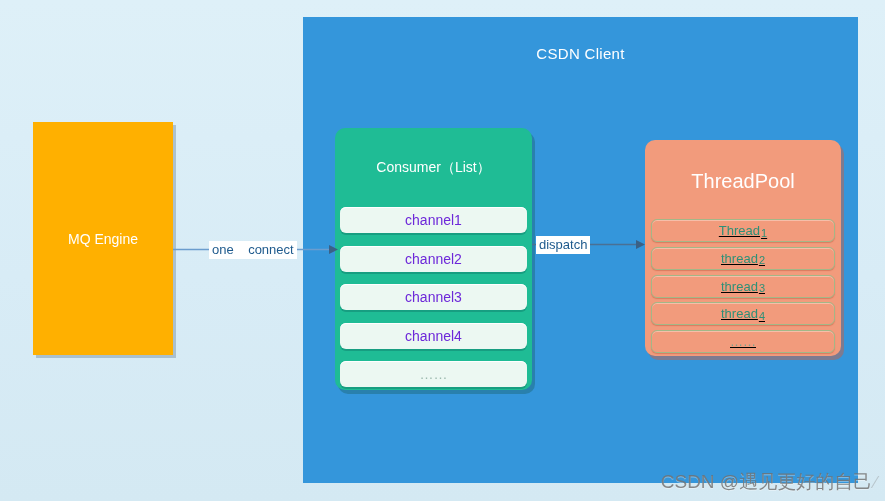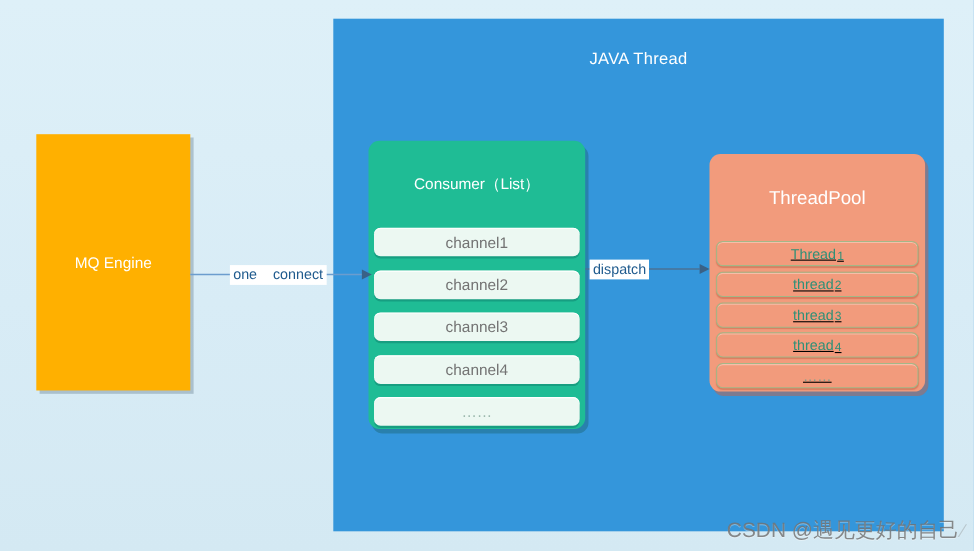--- a/index.html
+++ b/index.html
@@ -35,32 +35,32 @@
     color:#ffffff;font-size:14px;
   }
   .channel-list{
     position:absolute;top:79px;bottom:3px;left:5px;right:5px;
     display:flex;flex-direction:column;justify-content:space-between;
   }
   .channel-item{
     height:26px;border-radius:6px;background:#ecf8f2;
     box-shadow:0 2px 0 rgba(10,104,92,.35), inset 0 1px 0 #ffffff;
     display:flex;align-items:center;justify-content:center;
-    color:#737373;font-size:14px;
+    color:#6d28d9;font-size:14px;
   }
   .channel-item.muted{color:#9cb9ae;}
   
   .threadpool{
     position:absolute;left:645px;top:140px;width:196px;height:216px;
     background:#f29b7c;border-radius:10px;
     box-shadow:3px 4px 0 rgba(198,96,70,.50);z-index:2;
   }
   .threadpool-title{
     position:absolute;top:30px;left:0;right:0;text-align:center;
-    color:#ffffff;font-size:17px;
+    color:#ffffff;font-size:20px;
   }
   .thread-list{
     position:absolute;top:79px;bottom:3px;left:6px;right:6px;
     display:flex;flex-direction:column;justify-content:space-between;text-decoration:underline;
   }
   .thread-item{
     height:23px;border-radius:6px;background:#f29b7c;
     border:1px solid #a3b787;box-sizing:border-box;
     box-shadow:inset 0 1px 0 rgba(255,255,255,.35), 0 1px 1px rgba(186,86,60,.45);
     display:flex;align-items:center;justify-content:center;
@@ -84,21 +84,21 @@
     display:flex;align-items:baseline;gap:2px;
   }
   .watermark .ghost{opacity:.35;font-size:17px;}
 </style>
 </head>
 <body>
 
 <div class="canvas">
 
   <div class="java-client">
-    <div class="java-client-title">JAVA Thread</div>
+    <div class="java-client-title">CSDN Client</div>
   </div>
 
   <div class="mq-engine">
     <span class="mq-engine-label">MQ Engine</span>
   </div>
 
   <div class="consumer">
     <div class="consumer-title">Consumer（List）</div>
     <div class="channel-list">
       <div class="channel-item">channel1</div>

